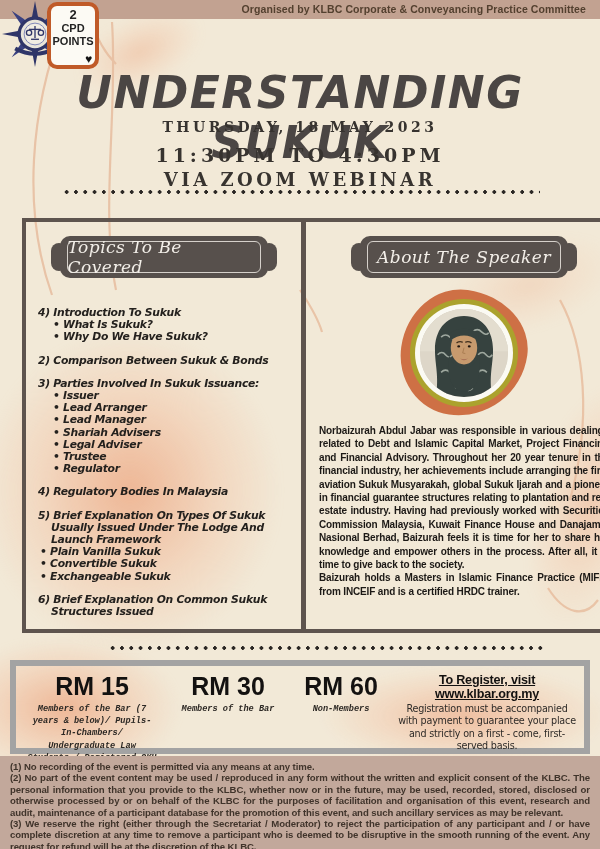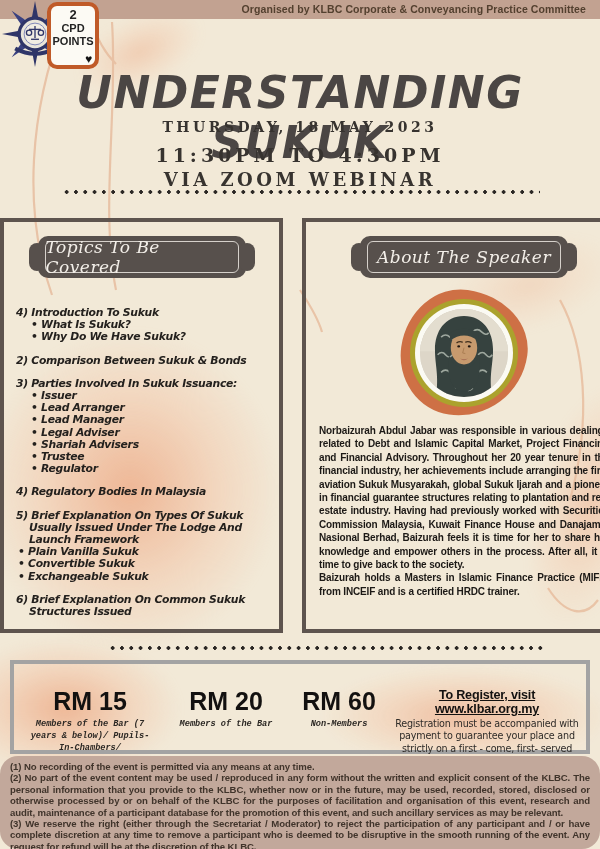--- a/index.html
+++ b/index.html
@@ -37,21 +37,21 @@
   .date { top:119px; font-size:14px; letter-spacing:3.5px; }
   .time { top:144px; font-size:19px; letter-spacing:4px; }
   .mode { top:169px; font-size:18px; letter-spacing:3.5px; }
   .dots { position:absolute; height:4px;
           background-image:radial-gradient(circle, #2b2724 1.7px, transparent 2px);
           background-size:9.3px 4px; background-repeat:repeat-x; }
   .dots1 { left:62px; top:190px; width:478px; }
   .dots2 { left:108px; top:646px; width:436px; }
   
   .panel { position:absolute; top:218px; height:415px; border:4px solid #5e544e; box-sizing:border-box; }
-  .panel.pleft  { left:0;  width:283px; }
+  .panel.pleft  { left:22px;  width:283px; }
   .panel.pright { left:302px; width:324px; }
   .badge { position:relative; margin:14px auto 0; width:208px; height:42px; background:#57504c; border-radius:10px; }
   .badge::before, .badge::after { content:""; position:absolute; top:7px; width:16px; height:28px;
     background:#57504c; border-radius:8px; }
   .badge::before { left:-9px; } .badge::after { right:-9px; }
   .badge-inner { position:absolute; top:5px; bottom:5px; left:7px; right:7px;
     border:1.5px solid #d6d1cb; border-radius:6px; display:flex; align-items:center; justify-content:center;
     color:#f3efe9; font-family:"DejaVu Serif", serif; font-style:italic; font-size:17px; letter-spacing:0.5px; }
   
   .topics-body { margin-top:29px; padding:0 10px 0 12px;
@@ -68,36 +68,36 @@
     border-radius:46% 54% 55% 45% / 52% 45% 55% 48%; transform:rotate(8deg); }
   .ring-olive { position:absolute; inset:9px; background:#aba22d; border-radius:50%; }
   .ring-white { position:absolute; inset:14px; background:#fbfaf3; border-radius:50%; }
   .photo { position:absolute; inset:19px; border-radius:50%; overflow:hidden; background:#d8d1c3; }
   .photo svg { width:100%; height:100%; display:block; }
   .bio { padding:0 13px; font-family:"Liberation Sans", sans-serif; font-weight:bold;
          font-size:10px; line-height:13.4px; letter-spacing:-0.15px; color:#1c1916; text-align:justify; }
   .bio p { margin:0; }
   
   .pricebox { position:absolute; left:10px; top:660px; width:580px; height:94px;
-    border:4px solid #a3a3a3; box-sizing:border-box; display:flex; align-items:flex-start; padding-top:24px; }
+    border:6px solid #a3a3a3; box-sizing:border-box; display:flex; align-items:flex-start; padding-top:7px; }
   .tier { text-align:center; }
   .tier1 { width:152px; } .tier2 { width:120px; } .tier3 { width:106px; }
   .price { font-family:"Liberation Sans", sans-serif; font-weight:800; font-size:25px;
            line-height:27px; color:#131110; }
   .tier-desc { margin-top:3px; padding:0 10px; font-family:Liberation Mono, monospace;
                font-weight:bold; font-style:italic; font-size:8.6px; line-height:12.2px; color:#2c2824; }
   .reg { flex:1; padding:0 6px 0 2px; text-align:center; }
   .reg-line1 { font-weight:bold; font-size:12.6px; color:#131110; letter-spacing:-0.2px;text-decoration:underline; }
   .reg-line2 { margin:2px auto 0; max-width:238px; font-family:"DejaVu Sans", sans-serif;
                font-size:9.6px; line-height:12.4px; color:#2e2b28; letter-spacing:-0.2px; }
   .reg-line3 { margin-top:2px; font-weight:bold; font-size:12px; color:#131110; letter-spacing:-0.2px; }
   
   .footer { position:absolute; left:0; top:756px; width:600px; height:93px; background:#c2a89b;
     box-sizing:border-box; padding:5px 10px; font-weight:bold; font-size:9.6px; line-height:11.4px;
-    color:#40342b; text-align:justify; letter-spacing:-0.1px;border-radius:18px; }
+    color:#40342b; text-align:justify; letter-spacing:-0.1px; }
   .footer p { margin:0; }
 </style>
 </head>
 <body>
 
 <div class="page">
 
   <div class="wc wc1"></div>
   <div class="wc wc2"></div>
   <div class="wc wc3"></div>
@@ -160,22 +160,22 @@
         <div class="sub">Why Do We Have Sukuk?</div>
       </div>
       <div class="titem">
         <div class="tlabel">2)  Comparison Between Sukuk &amp; Bonds</div>
       </div>
       <div class="titem">
         <div class="tlabel">3)  Parties Involved In Sukuk Issuance:</div>
         <div class="sub">Issuer</div>
         <div class="sub">Lead Arranger</div>
         <div class="sub">Lead Manager</div>
+        <div class="sub">Shariah Advisers</div>
         <div class="sub">Legal Adviser</div>
-        <div class="sub">Shariah Advisers</div>
         <div class="sub">Trustee</div>
         <div class="sub">Regulator</div>
       </div>
       <div class="titem">
         <div class="tlabel">4) Regulatory Bodies In Malaysia</div>
       </div>
       <div class="titem">
         <div class="tlabel">5) Brief Explanation On Types Of Sukuk Usually Issued Under The Lodge And Launch Framework</div>
         <div class="sub-flush">Plain Vanilla Sukuk</div>
         <div class="sub-flush">Convertible Sukuk</div>
@@ -228,21 +228,21 @@
   </div>
 
   <div class="dots dots2"></div>
 
   <div class="pricebox">
     <div class="tier tier1">
       <div class="price">RM 15</div>
       <div class="tier-desc">Members of the Bar (7 years &amp; below)/ Pupils-In-Chambers/ Undergraduate Law Students / Registered OKU</div>
     </div>
     <div class="tier tier2">
-      <div class="price">RM 20</div>
+      <div class="price">RM 30</div>
       <div class="tier-desc">Members of the Bar</div>
     </div>
     <div class="tier tier3">
       <div class="price">RM 60</div>
       <div class="tier-desc">Non-Members</div>
     </div>
     <div class="reg">
       <div class="reg-line1">To Register, visit www.klbar.org.my</div>
       <div class="reg-line2">Registration must be accompanied with payment to guarantee your place and strictly on a first - come, first- served basis.</div>
       <div class="reg-line3">For other details, email registration@klbar.org.my</div>

